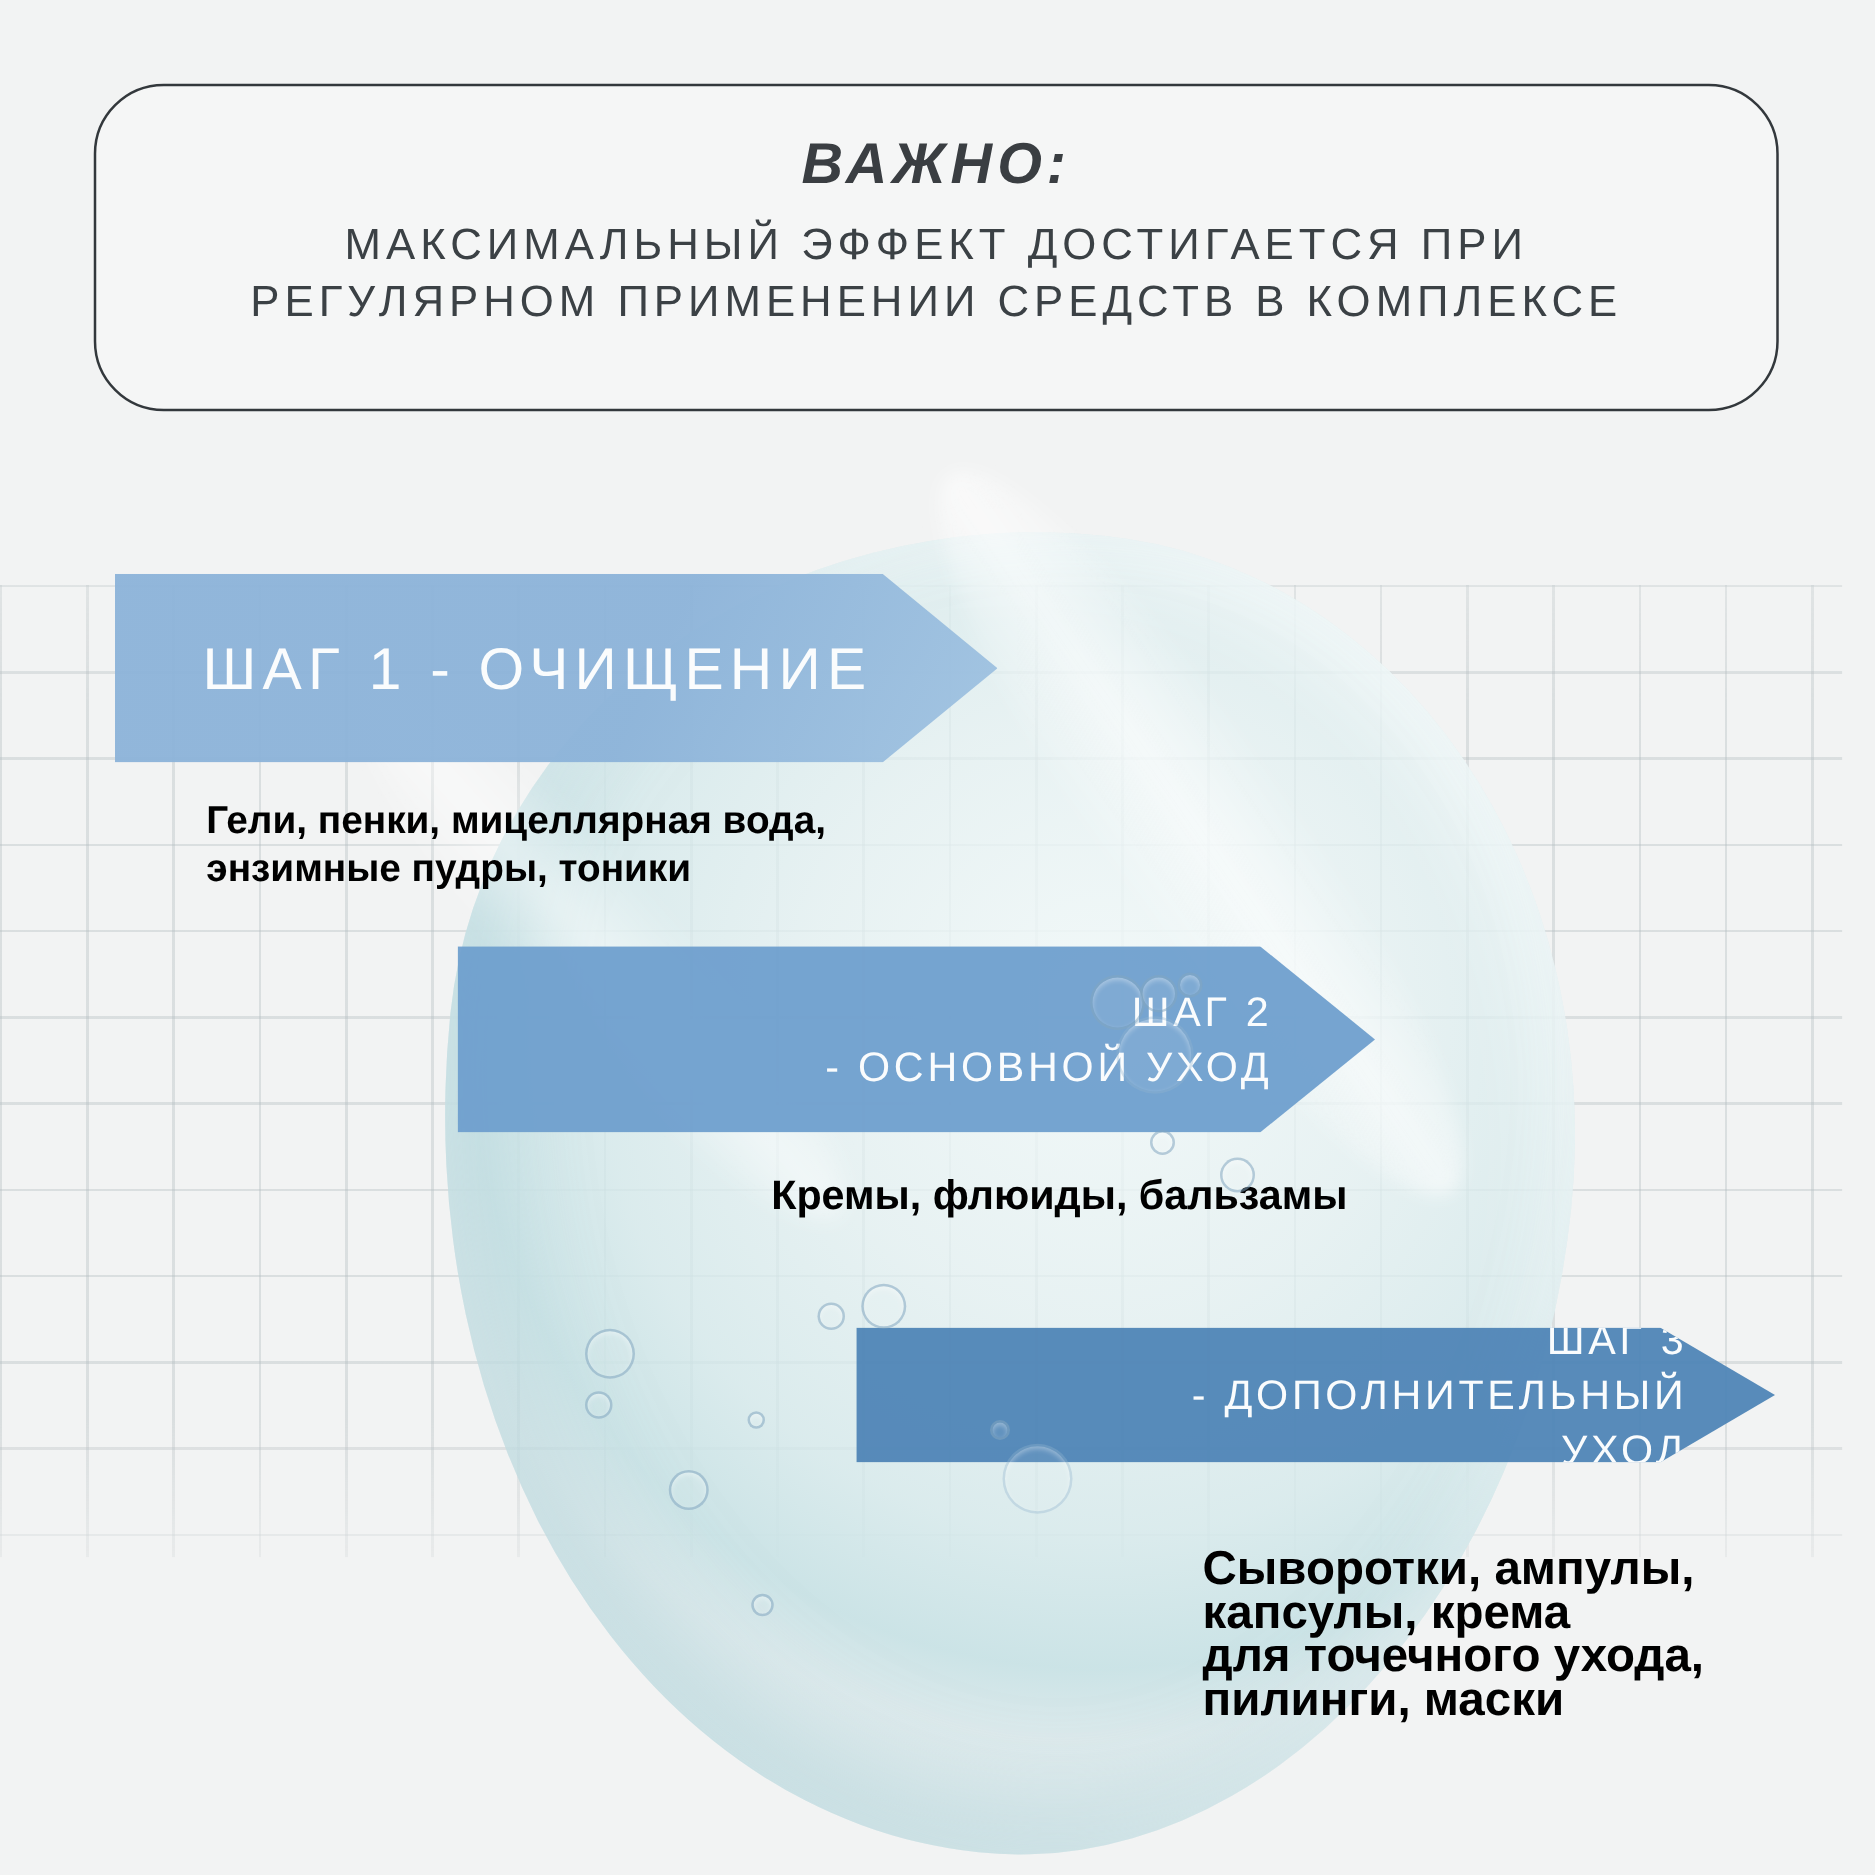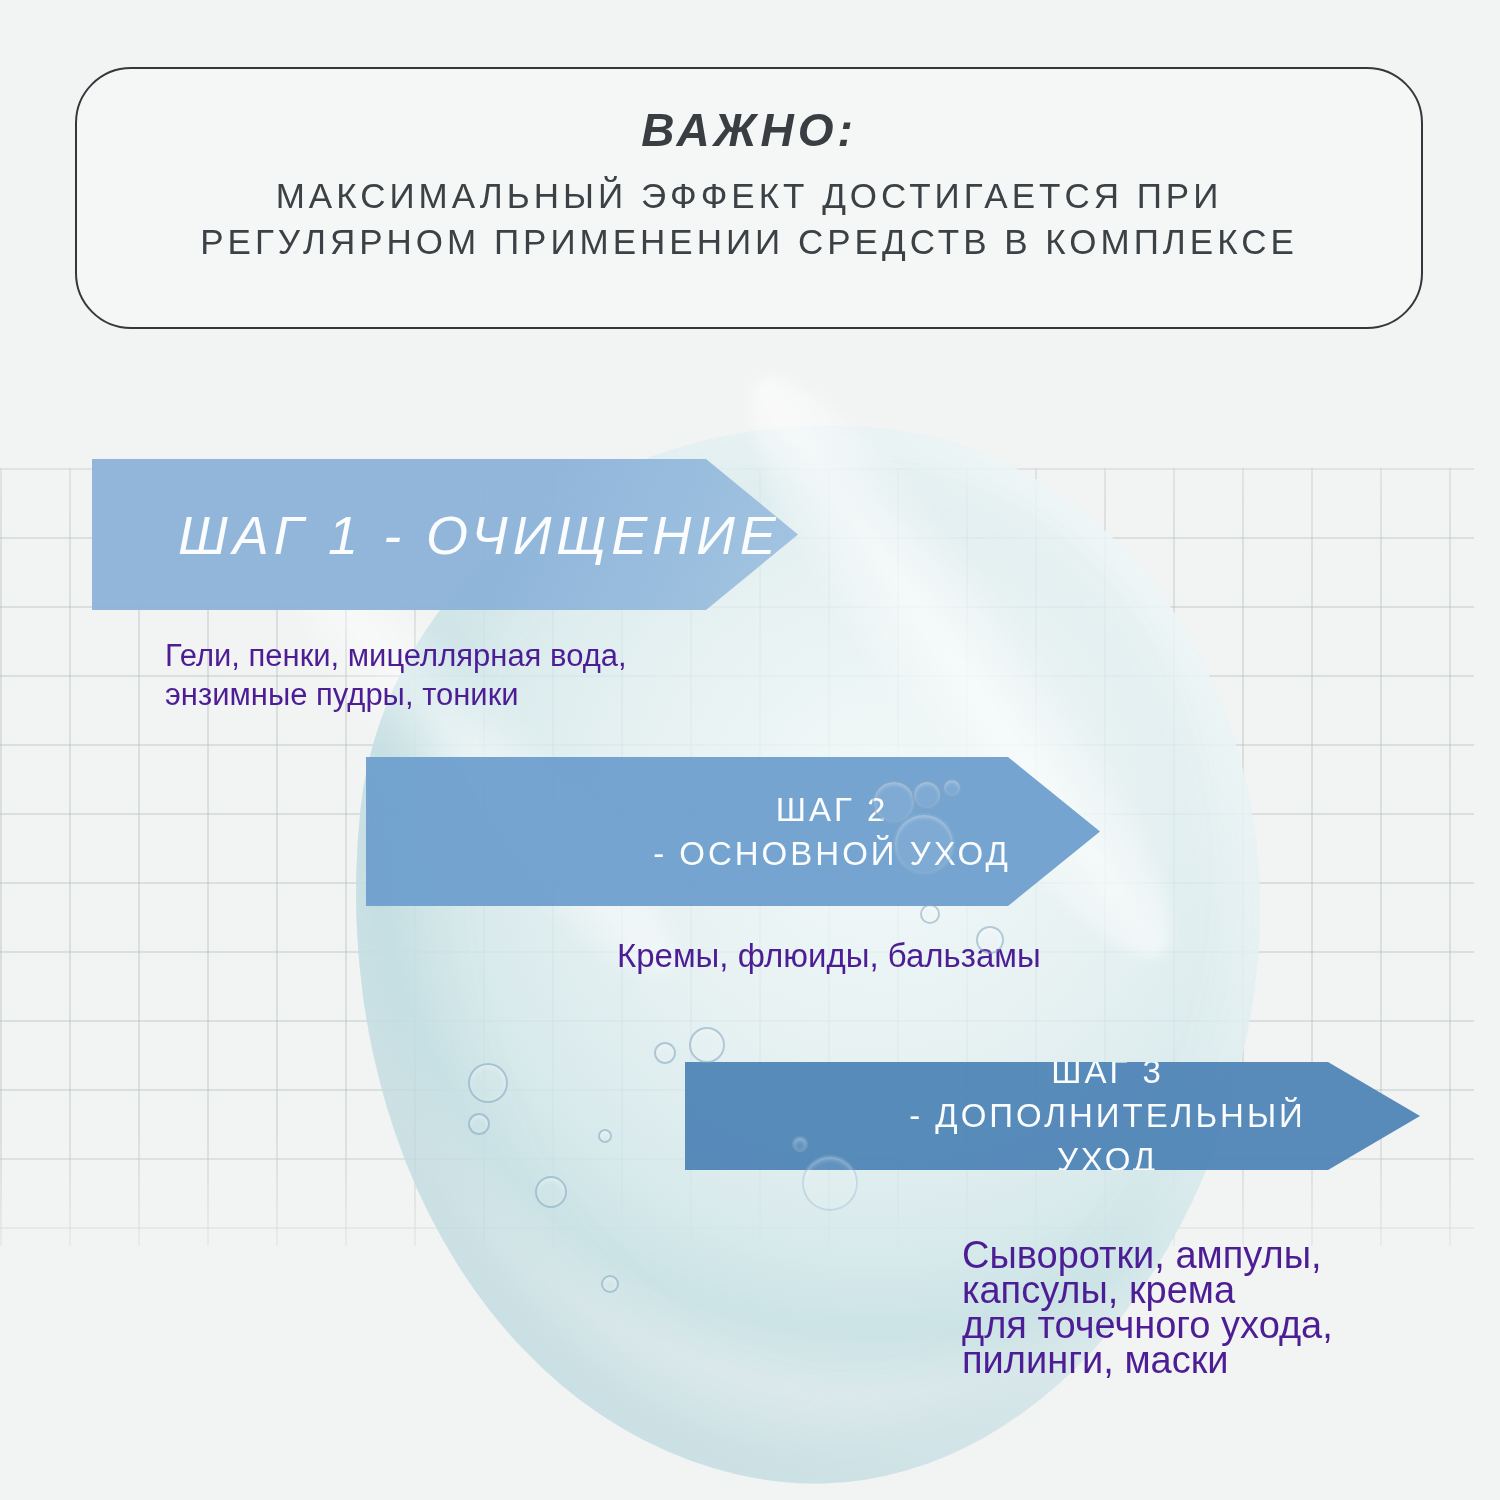--- a/index.html
+++ b/index.html
@@ -61,31 +61,31 @@
   
   .banner{
     position:absolute;color:#fafcfd;
     clip-path:polygon(0 0,calc(100% - 92px) 0,100% 50%,calc(100% - 92px) 100%,0 100%);
   }
   .step1{left:92px;top:459px;width:706px;height:151px;
     background:linear-gradient(115deg,rgba(140,179,217,.95) 60%,rgba(156,192,224,.9));}
   .step2{left:366px;top:757px;width:734px;height:149px;background:rgba(109,158,205,.94);}
   .step3{left:685px;top:1062px;width:735px;height:108px;background:rgba(79,133,182,.95);text-decoration:underline;}
   .step1 .banner-label{
-    position:absolute;left:86px;top:50%;transform:translateY(-50%);
-    font-size:54px;letter-spacing:5px;white-space:nowrap;font-style:italic;
+    position:absolute;left:70px;top:50%;transform:translateY(-50%);
+    font-size:47px;letter-spacing:5px;white-space:nowrap;
   }
   .banner .lines{
     position:absolute;top:50%;transform:translateY(-50%);
-    font-size:33px;line-height:44px;letter-spacing:3px;text-align:center;
+    font-size:33px;line-height:44px;letter-spacing:3px;text-align:right;
   }
   .step2 .lines{left:280px;right:82px;}
   .step3 .lines{left:180px;right:70px;}
   
-  .desc{position:absolute;color:#4c1d95;}
+  .desc{position:absolute;color:#000000;font-weight:bold;}
   .desc1{left:165px;top:636px;font-size:31px;line-height:39px;}
   .desc2{left:617px;top:936px;font-size:33px;line-height:40px;}
   .desc3{left:962px;top:1238px;font-size:38px;line-height:35px;}
   
   .bubble{
     position:absolute;border-radius:50%;
     border:2.5px solid rgba(122,160,188,.5);
     background:rgba(255,255,255,.07);
     box-shadow:inset 0 2px 4px rgba(255,255,255,.35);
   }

